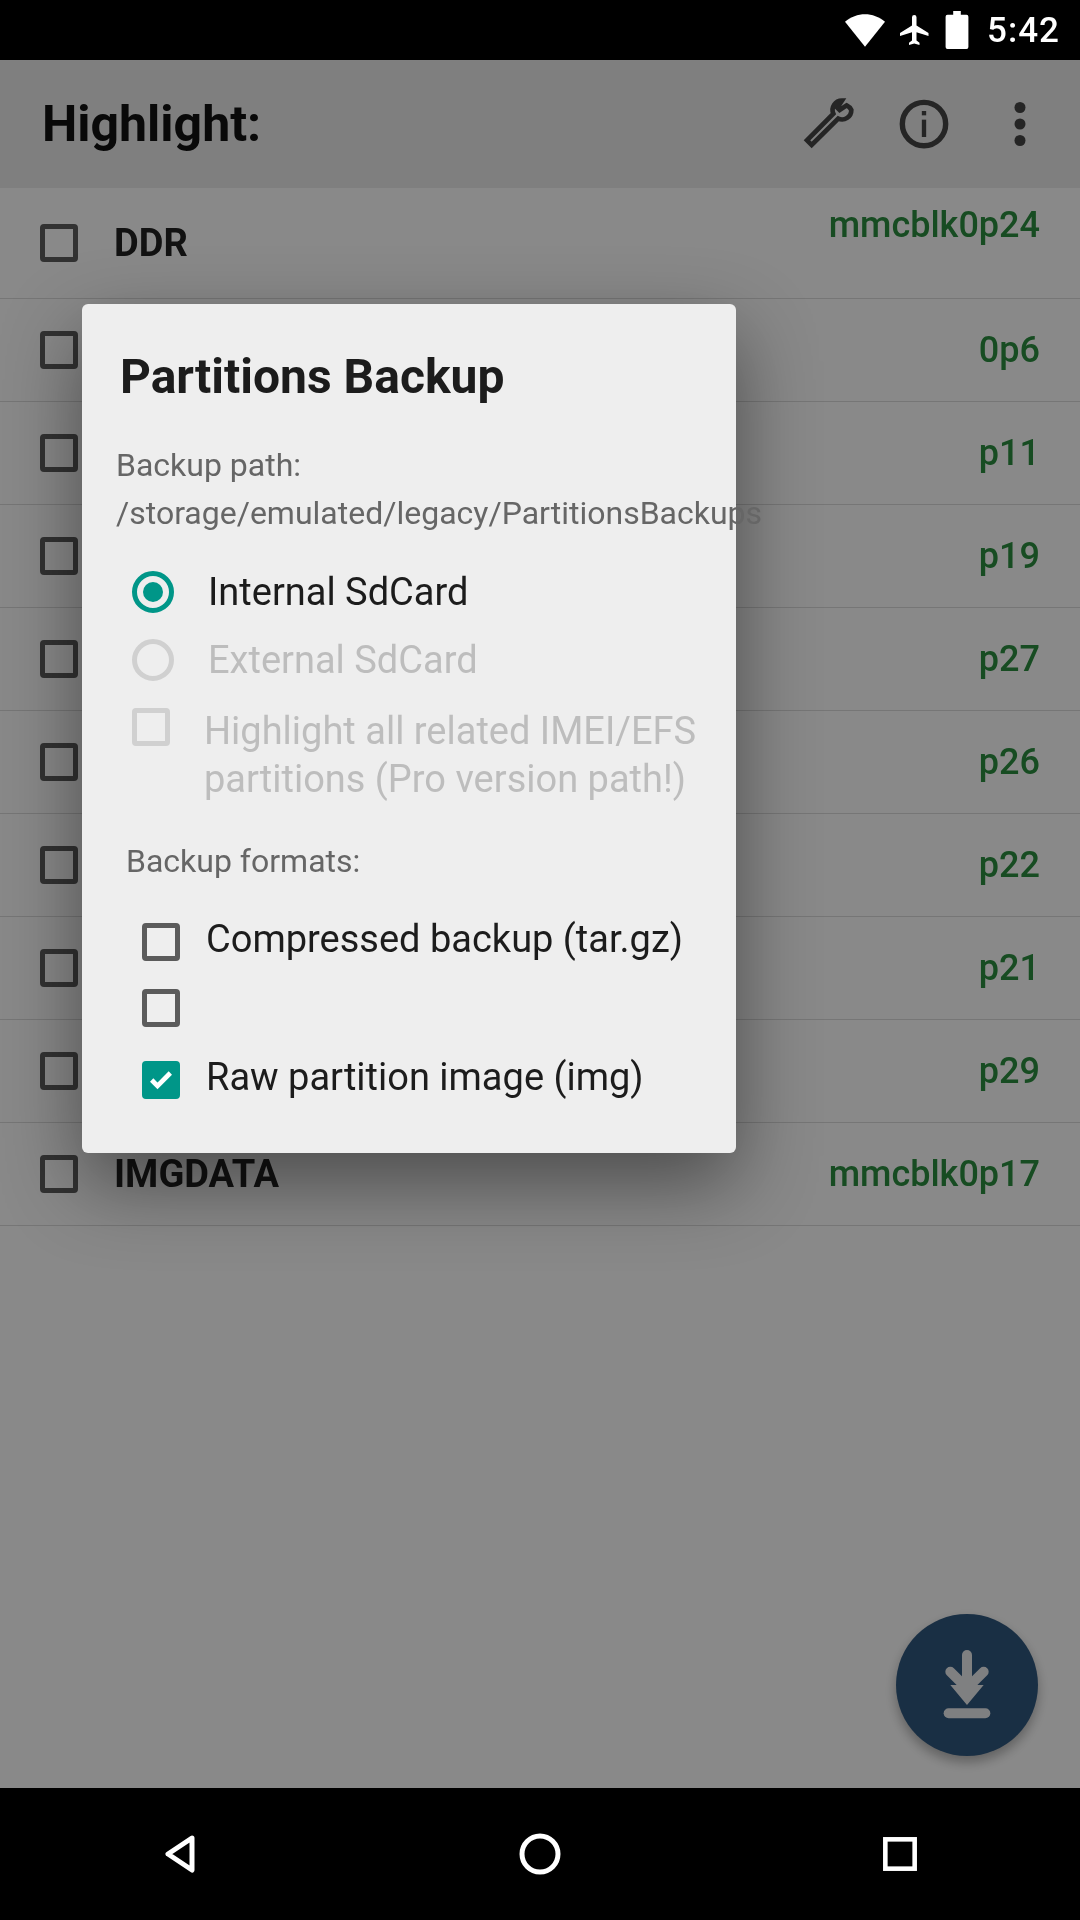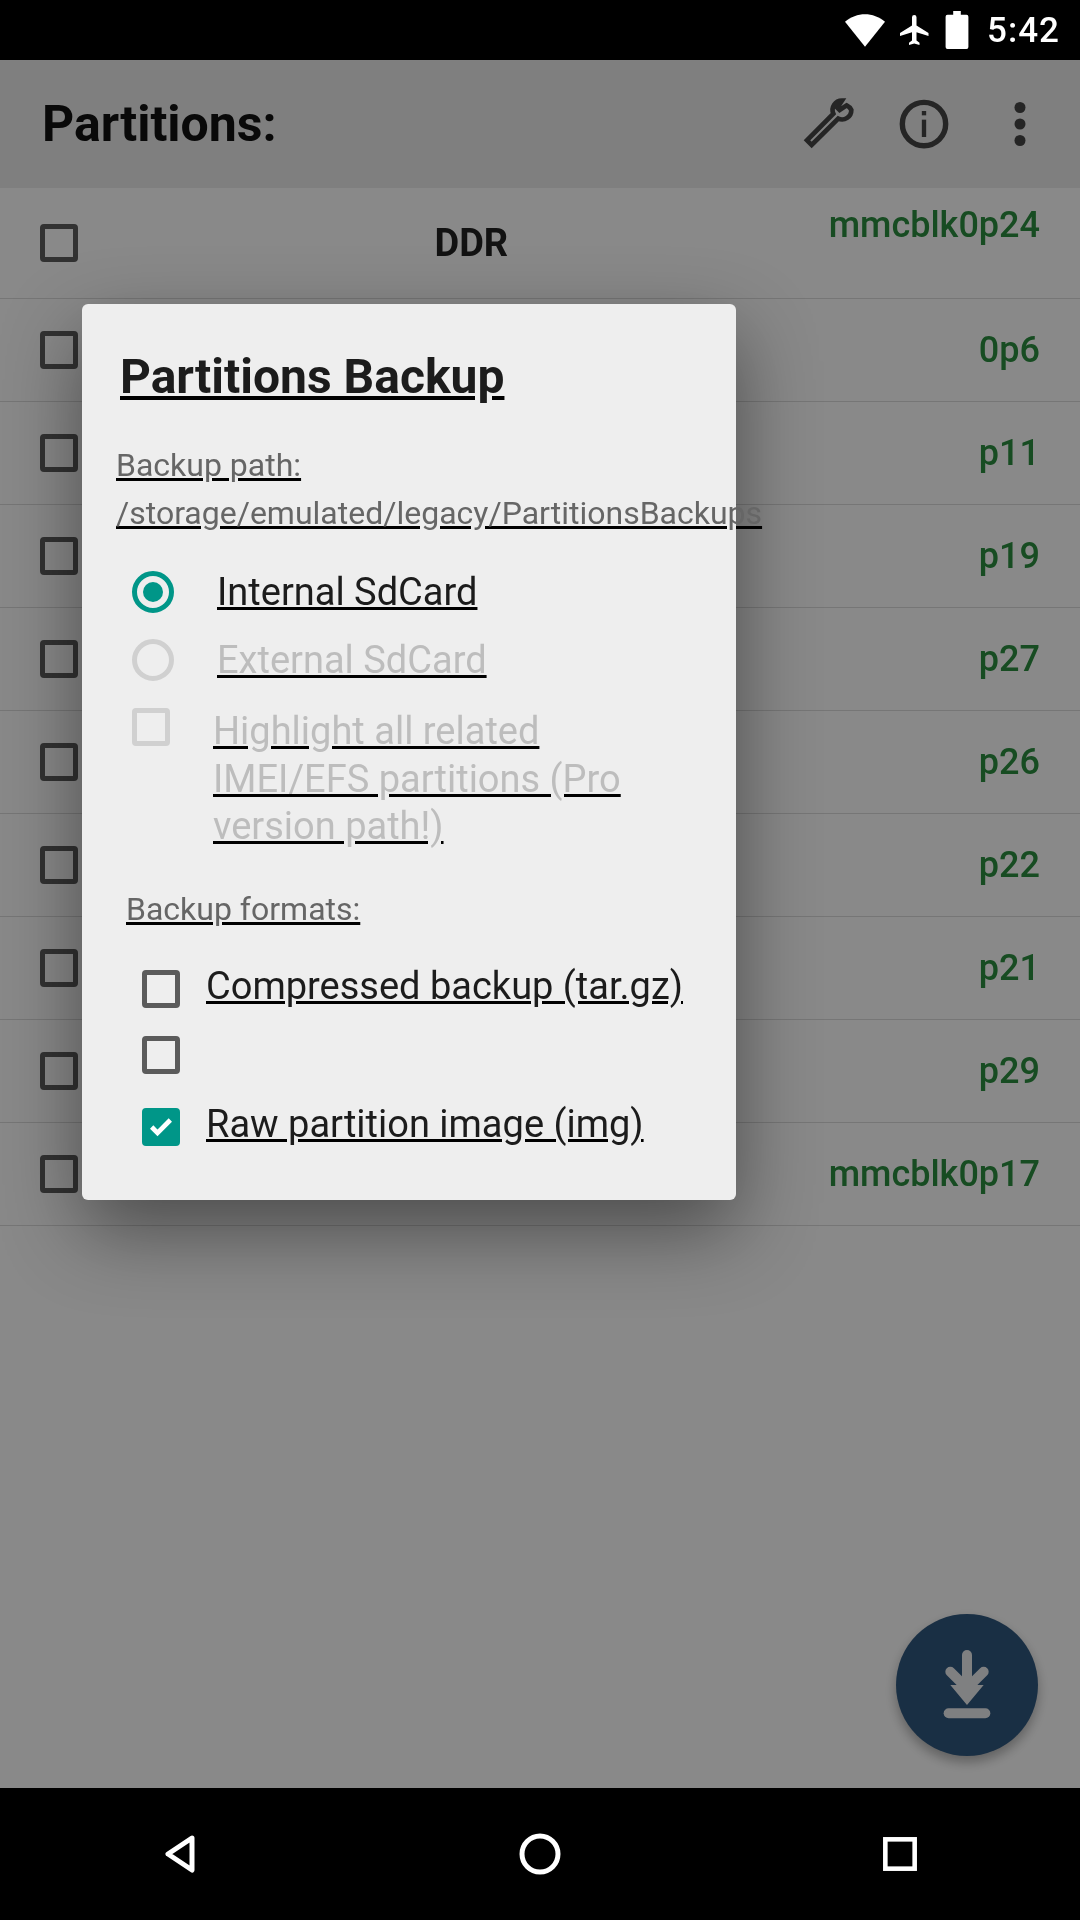--- a/index.html
+++ b/index.html
@@ -59,21 +59,20 @@
     gap: 40px;
   }
   .appbar-icons .iconbtn { width: 56px; height: 56px; display:flex; align-items:center; justify-content:center; }
 
   
   .list {
     position: absolute;
     top: 188px; left: 0; right: 0; bottom: 132px;
     overflow: hidden;
     background: #fafafa;
-    text-align: center;
   }
   .row {
     height: 103px;
     display: flex;
     align-items: center;
     padding: 0 40px;
     border-bottom: 1px solid #d7d7d7;
   }
   .row .cb {
     width: 38px; height: 38px;
@@ -131,42 +130,41 @@
 
   
   .dialog {
     position: absolute;
     left: 82px; top: 304px;
     width: 654px;
     background: #eeeeee;
     border-radius: 6px;
     box-shadow: 0 30px 80px rgba(0,0,0,0.45);
     padding: 44px 34px 40px 34px;
-    text-decoration: underline;
   }
   .dialog-title {
     font-size: 48px;
     font-weight: 700;
     color: #1c1c1c;
     margin-bottom: 40px;
     padding-left: 4px;
   }
   .section-label {
     font-size: 32px;
     color: #666;
     line-height: 1.3;
     margin-bottom: 20px;
   }
   .path-block { margin-bottom: 24px; }
 
   .opt {
     display: flex;
     align-items: center;
     padding: 12px 0 12px 16px;
-    gap: 43px;
+    gap: 34px;
   }
   .opt .lbl { font-size: 38px; color: #1c1c1c; }
   .opt.disabled .lbl { color: #bdbdbd; }
 
   .radio {
     width: 42px; height: 42px; border-radius: 50%;
     border: 5px solid #009688; position: relative; flex-shrink:0;
   }
   .radio::after {
     content:""; position:absolute; top:50%; left:50%;
@@ -213,21 +211,21 @@
     </span>
     <span class="icon">
       <svg width="24" height="38" viewBox="0 0 12 20">
           <path fill="#fff" d="M4 0h4v2h3a1 1 0 0 1 1 1v16a1 1 0 0 1-1 1H1a1 1 0 0 1-1-1V3a1 1 0 0 1 1-1h3V0z"></path>
         </svg>
     </span>
     <span class="status-time">5:42</span>
   </div>
 
   <div class="app-bar">
-    <div class="app-title">Partitions:</div>
+    <div class="app-title">Highlight:</div>
     <div class="appbar-icons">
       <span class="iconbtn">
         <svg width="56" height="56" viewBox="0 0 24 24">
             <path fill="none" stroke="#444" stroke-width="2" d="M22 6a4 4 0 0 1-5.6 3.7L5 21l-2-2L14.3 7.6A4 4 0 0 1 18 2l-2 3 1 1 3-2a4 4 0 0 1 2 2z"></path>
           </svg>
       </span>
       <span class="iconbtn">
         <svg width="52" height="52" viewBox="0 0 24 24">
             <circle cx="12" cy="12" r="10" fill="none" stroke="#444" stroke-width="2.5"></circle>
             <rect x="11" y="10" width="2" height="8" fill="#444"></rect>

